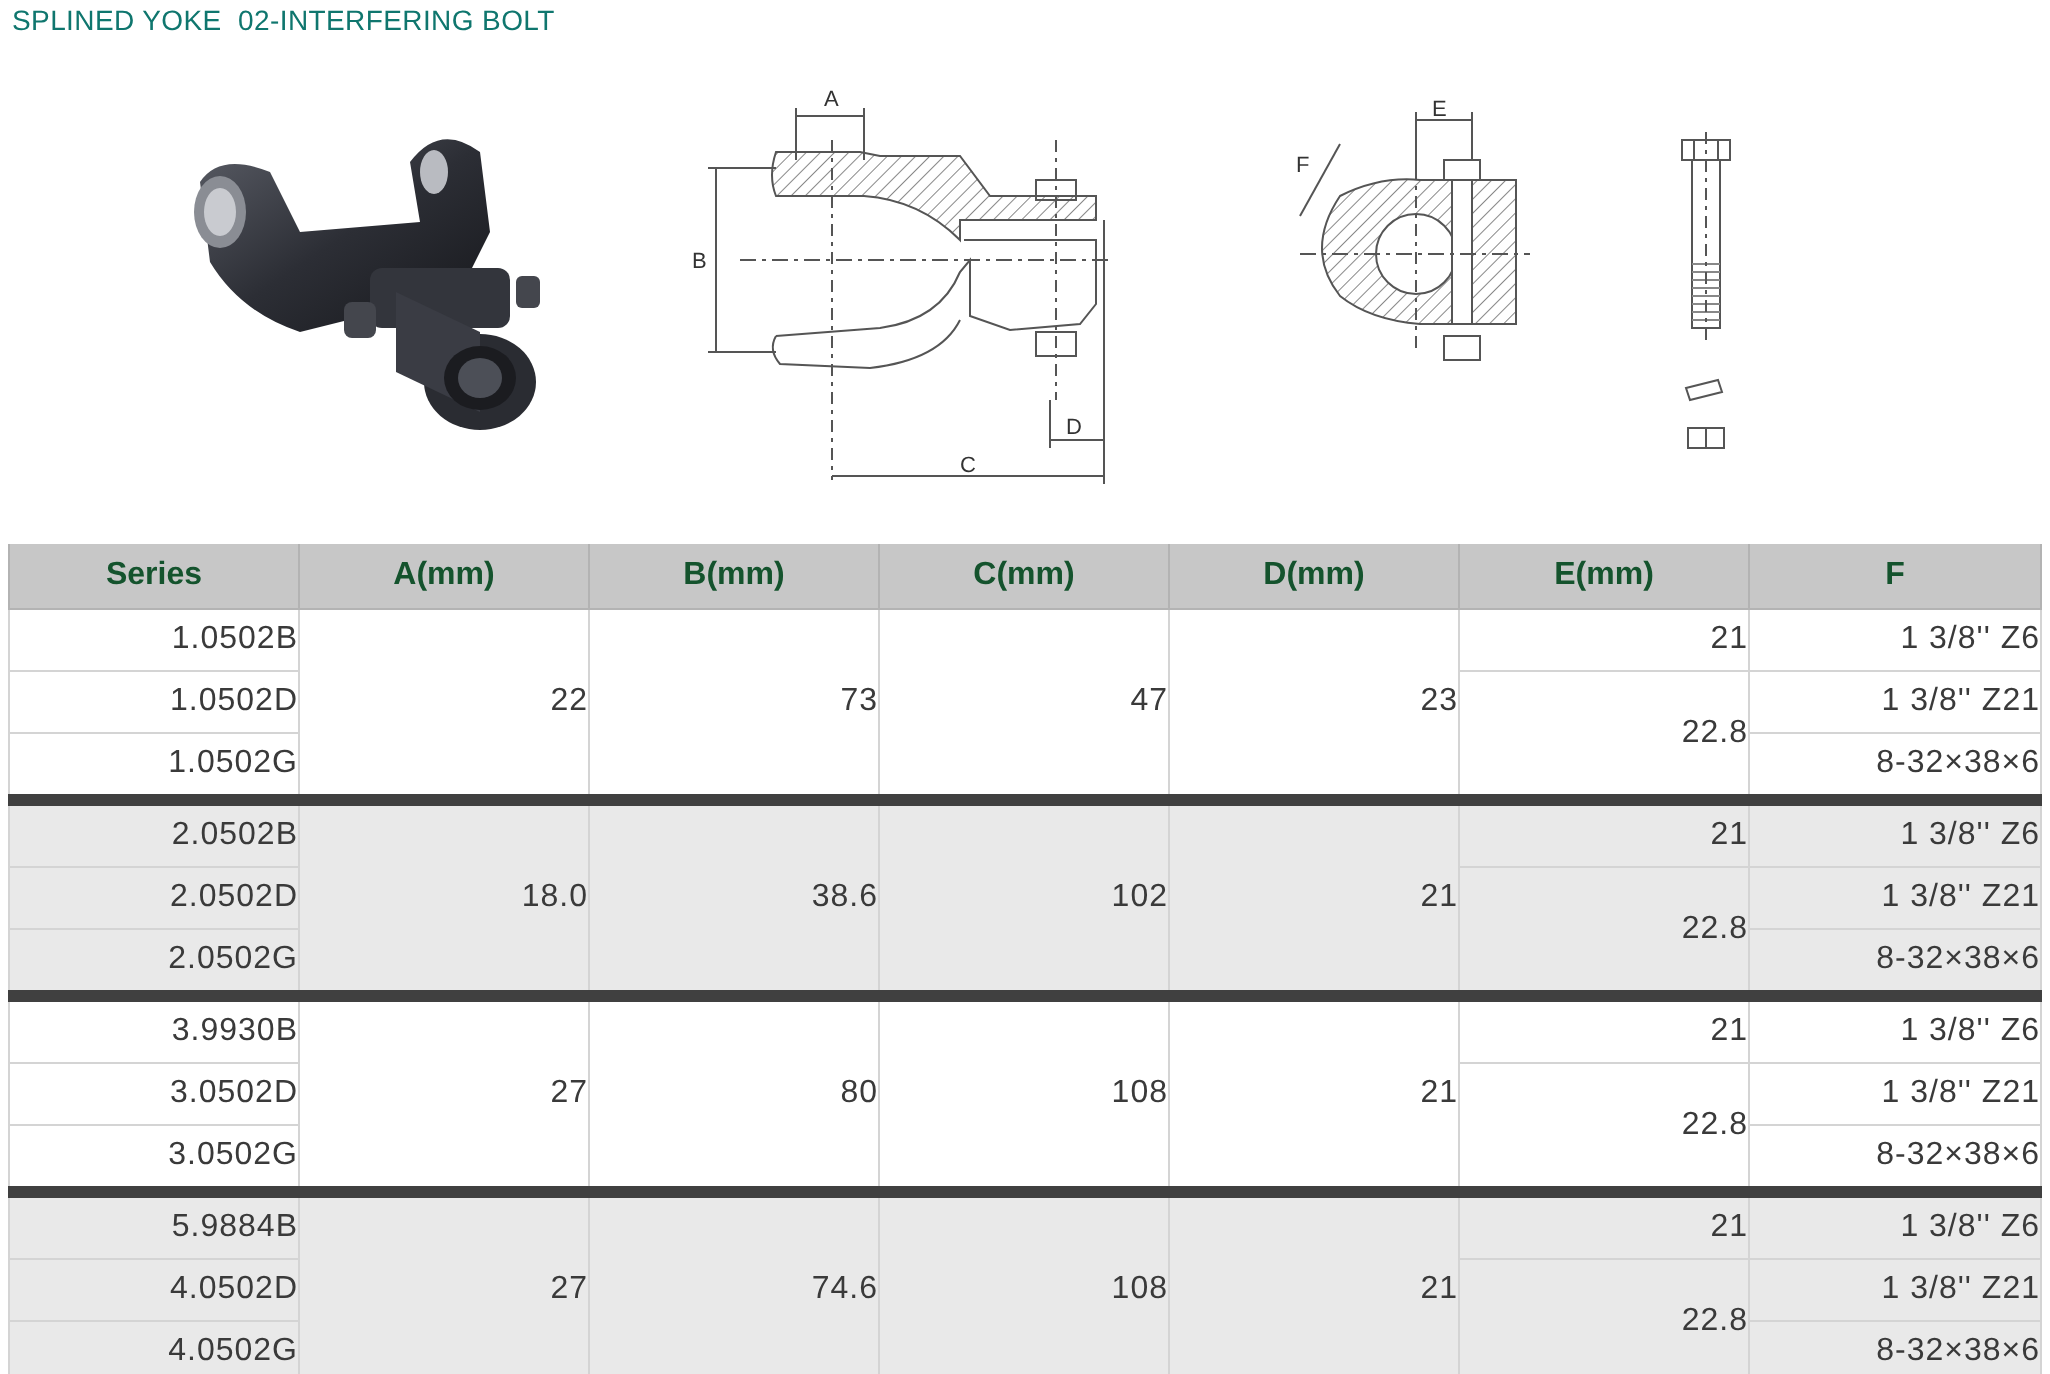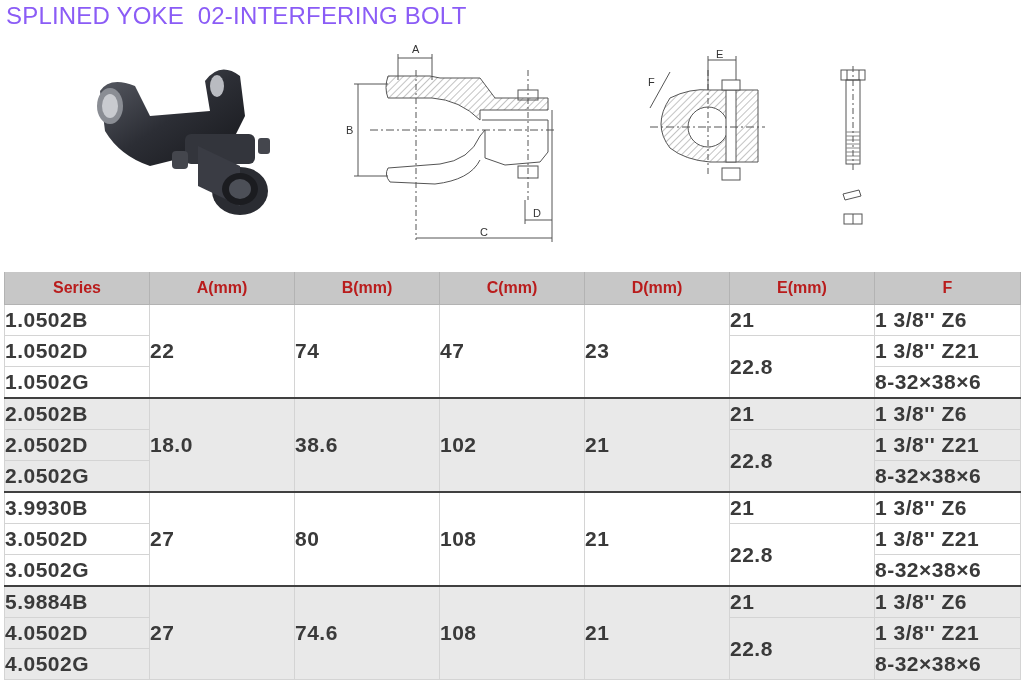--- a/index.html
+++ b/index.html
@@ -1,25 +1,25 @@
 <!DOCTYPE html>
 <html><head>
 <meta charset="utf-8">
 <style>
   html, body { margin: 0; padding: 0; background: #ffffff; }
   body { width: 1025px; height: 687px; position: relative; overflow: hidden; font-family: "Liberation Sans", sans-serif; color: #333; }
-  .title { position: absolute; left: 6px; top: 2px; font-size: 24px; letter-spacing: 0.2px; color: #8b5cf6; white-space: pre; }
+  .title { position: absolute; left: 6px; top: 2px; font-size: 14px; letter-spacing: 0.2px; color: #0f766e; white-space: pre; }
   .figs { position: absolute; left: 0; top: 36px; width: 1025px; height: 230px; }
   .figs svg { position: absolute; }
   table.spec { position: absolute; left: 4px; top: 272px; width: 1016px; border-collapse: collapse; table-layout: fixed; }
-  table.spec th { background: #c7c7c7; height: 32px; font-size: 16px; font-weight: bold; color: #b91c1c; border: 1px solid #b3b3b3; border-top: none; padding: 0; margin-top: 36px; }
-  table.spec td { height: 30px; font-size: 21px; color: #3a3a3a; text-align: left; border: 1px solid #d4d4d4; padding: 0; letter-spacing: 0.5px; font-weight: bold; }
+  table.spec th { background: #c7c7c7; height: 32px; font-size: 16px; font-weight: bold; color: #14532d; border: 1px solid #b3b3b3; border-top: none; padding: 0; margin-top: 36px; }
+  table.spec td { height: 30px; font-size: 16px; color: #3a3a3a; text-align: right; border: 1px solid #d4d4d4; padding: 0; letter-spacing: 0.5px; }
   tr.g1 td, tr.g3 td { background: #ffffff; }
   tr.g2 td, tr.g4 td { background: #e9e9e9; }
-  tr.gstart td { border-top: 2px solid #404040; }
+  tr.gstart td { border-top: 6px solid #404040; }
 </style>
 </head>
 <body>
 
 <div class="title">SPLINED YOKE  02-INTERFERING BOLT</div>
 
 <div class="figs">
 
   <svg style="left:80px;top:20px" width="200" height="160" viewBox="0 0 200 160">
     <defs>
@@ -129,21 +129,21 @@
       <th>D(mm)</th>
       <th>E(mm)</th>
       <th>F</th>
     </tr>
   </thead>
   <tbody>
 
     <tr class="g1">
       <td>1.0502B</td>
       <td rowspan="3">22</td>
-      <td rowspan="3">74</td>
+      <td rowspan="3">73</td>
       <td rowspan="3">47</td>
       <td rowspan="3">23</td>
       <td>21</td>
       <td>1 3/8'' Z6</td>
     </tr>
     <tr class="g1">
       <td>1.0502D</td>
       <td rowspan="2">22.8</td>
       <td>1 3/8'' Z21</td>
     </tr>

